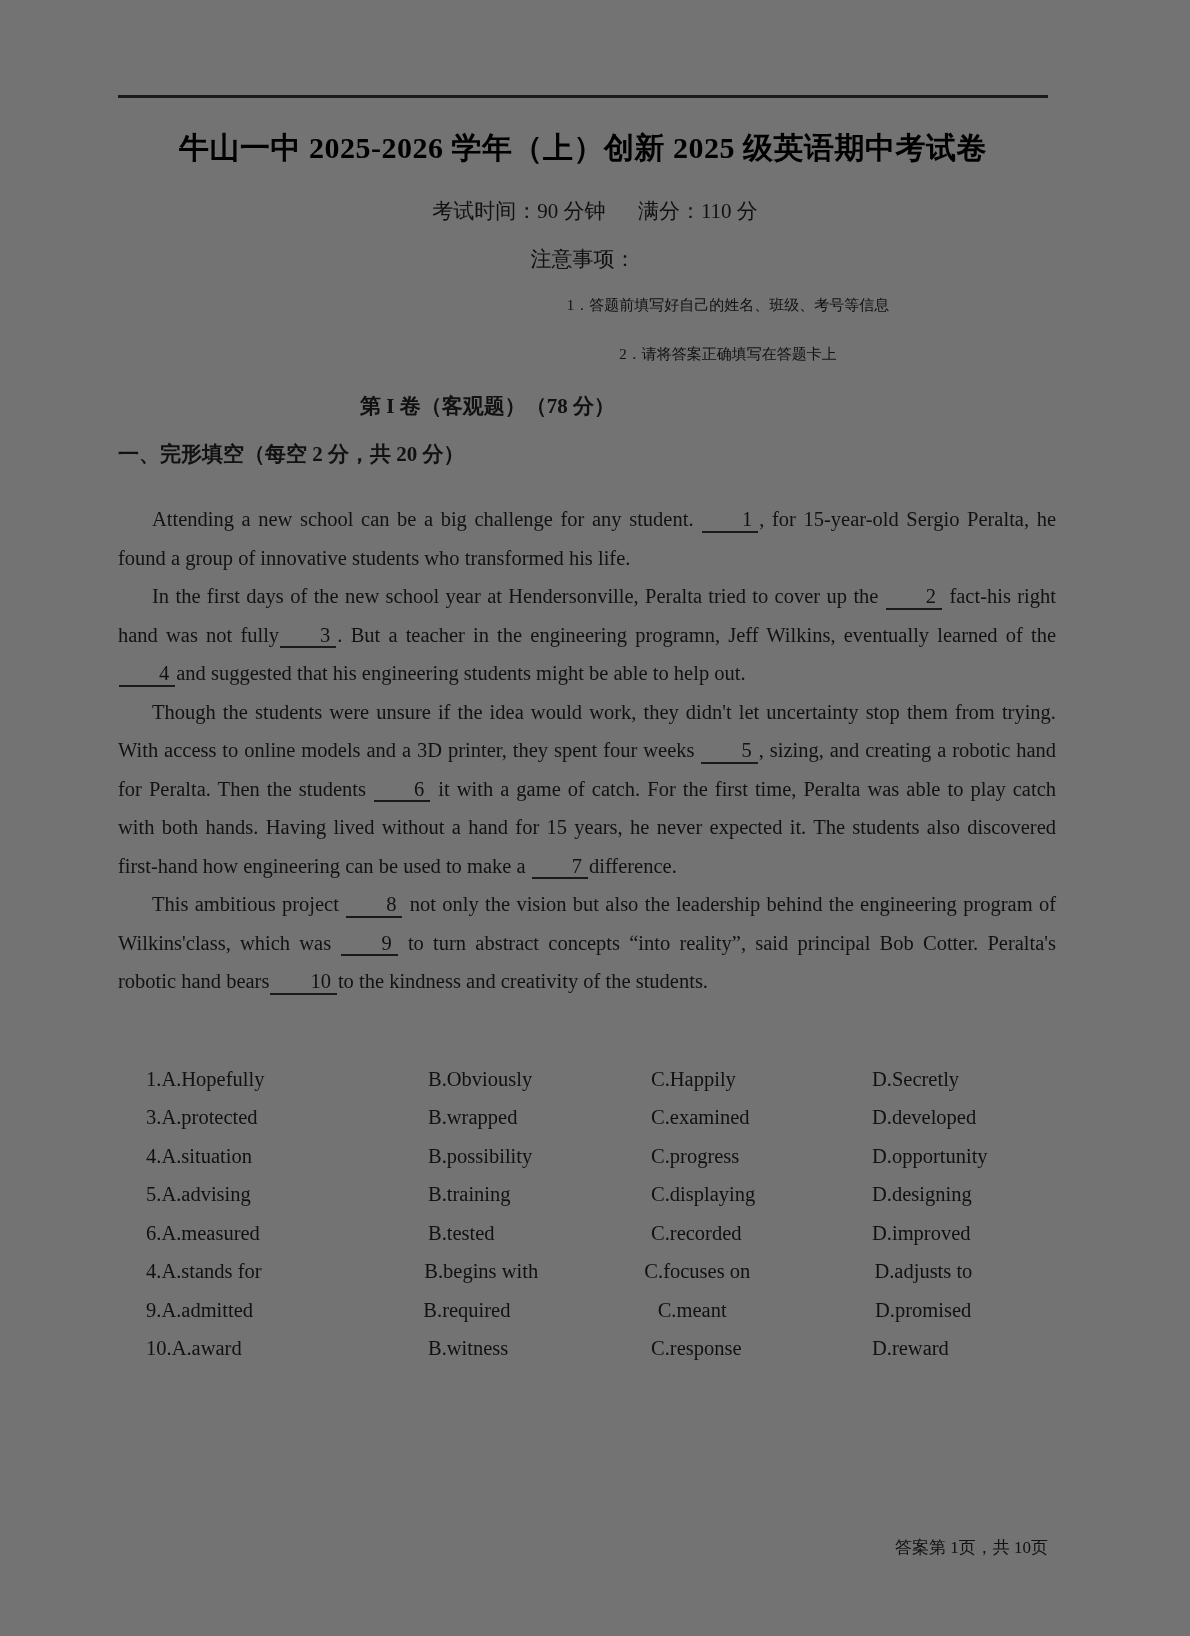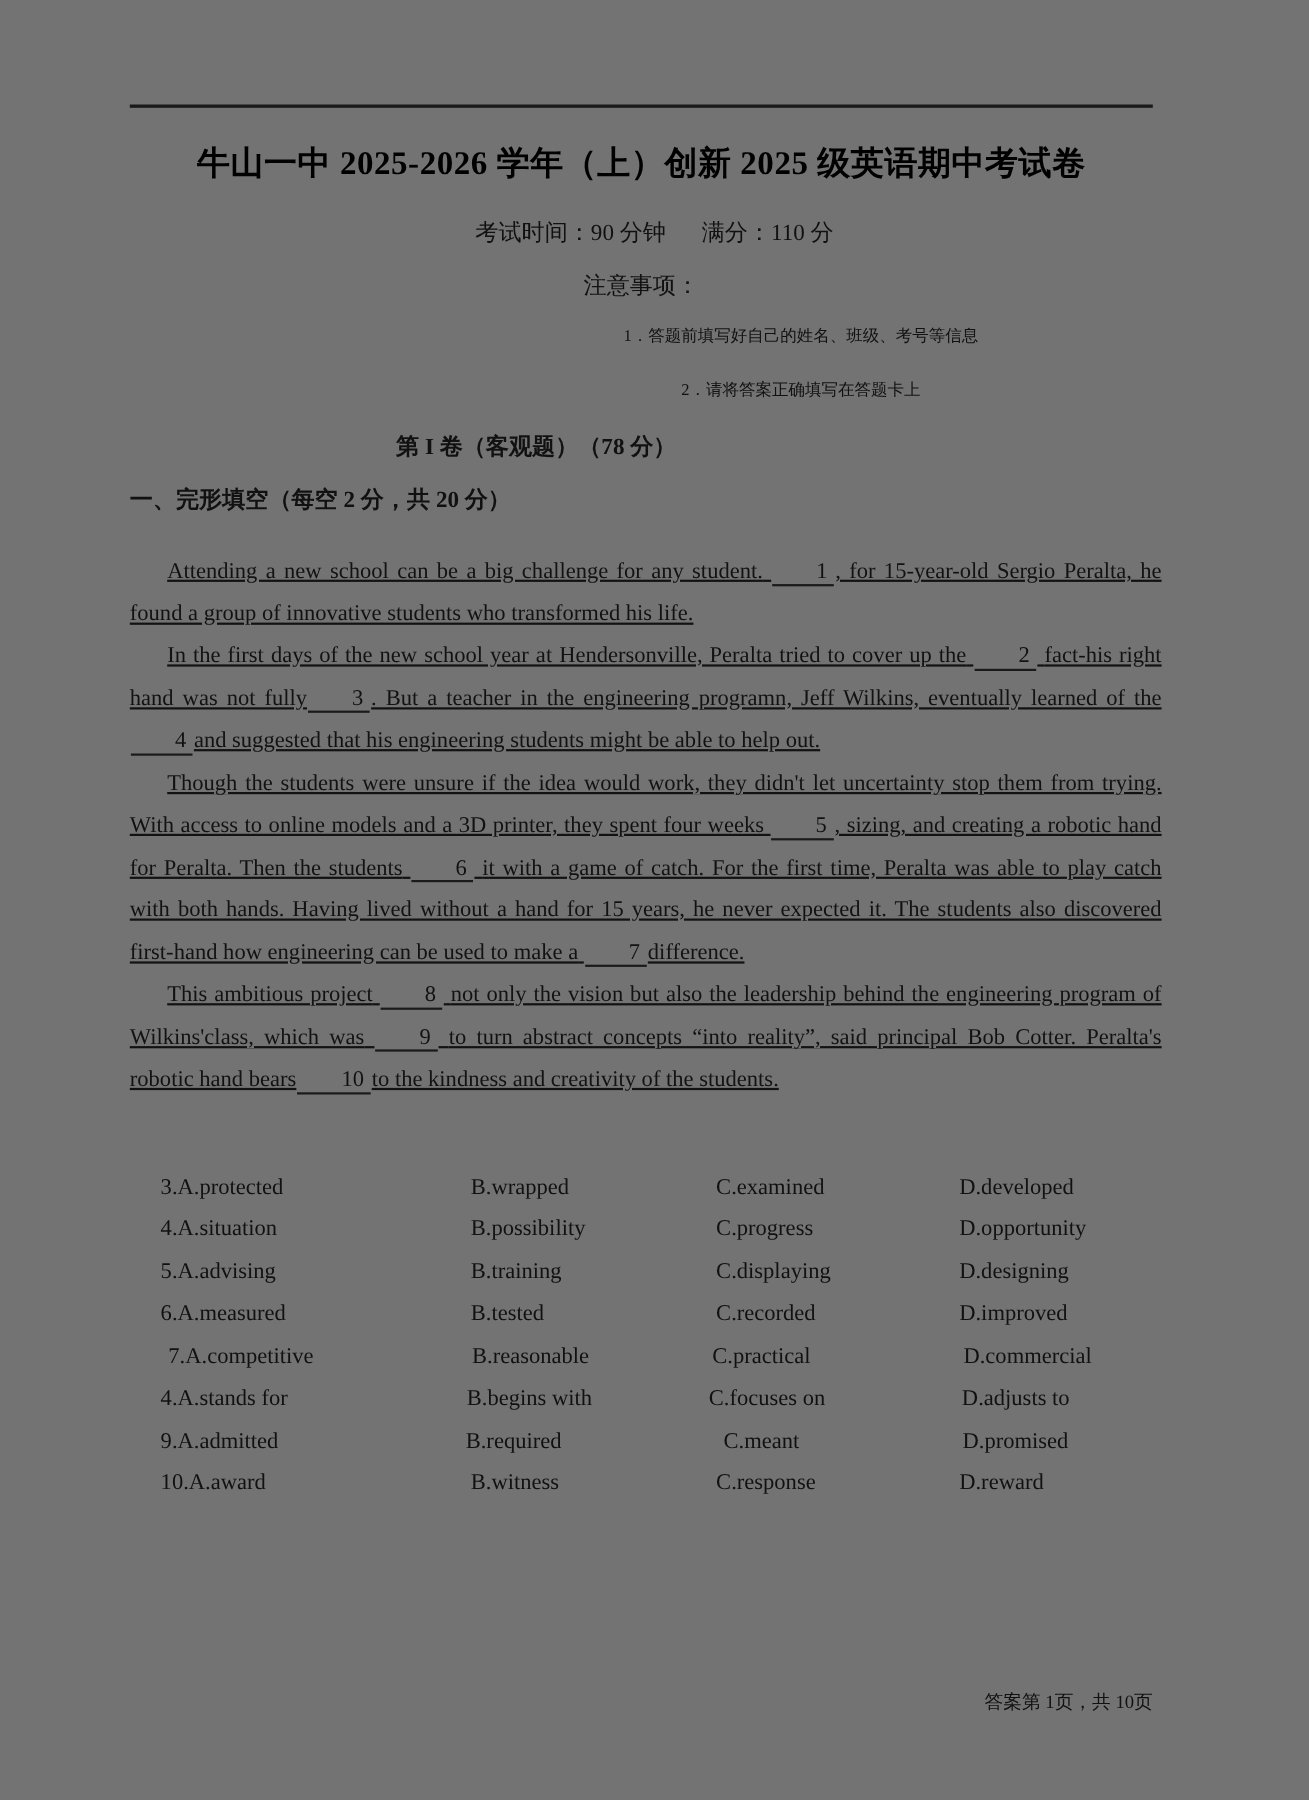--- a/index.html
+++ b/index.html
@@ -104,21 +104,20 @@
     width: 938px;
     font-size: 20.5px;
     line-height: 38.5px;
     text-align: justify;
     text-align-last: left;
     color: #121212;
   }
   .passage p {
     margin: 0 0 0 0;
     text-indent: 34px;
-    text-decoration: underline;
   }
   .blank {
     display: inline-block;
     border-bottom: 2px solid #1a1a1a;
     text-align: center;
     min-width: 34px;
     padding: 0 6px;
     line-height: 1.05;
     margin: 0 1px;
   }
@@ -205,20 +204,26 @@
         <span>This ambitious project</span>
         <span class="blank">8</span>
         <span>not only the vision but also the leadership behind the engineering program of Wilkins'class, which was</span>
         <span class="blank">9</span>
         <span>to turn abstract concepts “into reality”, said principal Bob Cotter. Peralta's robotic hand bears</span><span class="blank wide">10</span><span>to the kindness and creativity of the students.</span>
       </p>
     </div>
 
     <div class="options">
       <div class="opt-row">
+        <span class="opt-cell c-a">1.A.Hopefully</span>
+        <span class="opt-cell c-b">B.Obviously</span>
+        <span class="opt-cell c-c">C.Happily</span>
+        <span class="opt-cell c-d">D.Secretly</span>
+      </div>
+      <div class="opt-row">
         <span class="opt-cell c-a">3.A.protected</span>
         <span class="opt-cell c-b">B.wrapped</span>
         <span class="opt-cell c-c">C.examined</span>
         <span class="opt-cell c-d">D.developed</span>
       </div>
       <div class="opt-row">
         <span class="opt-cell c-a">4.A.situation</span>
         <span class="opt-cell c-b">B.possibility</span>
         <span class="opt-cell c-c">C.progress</span>
         <span class="opt-cell c-d">D.opportunity</span>
@@ -228,26 +233,20 @@
         <span class="opt-cell c-b">B.training</span>
         <span class="opt-cell c-c">C.displaying</span>
         <span class="opt-cell c-d">D.designing</span>
       </div>
       <div class="opt-row">
         <span class="opt-cell c-a">6.A.measured</span>
         <span class="opt-cell c-b">B.tested</span>
         <span class="opt-cell c-c">C.recorded</span>
         <span class="opt-cell c-d">D.improved</span>
       </div>
-      <div class="opt-row indent-a">
-        <span class="opt-cell c-a">7.A.competitive</span>
-        <span class="opt-cell c-b">B.reasonable</span>
-        <span class="opt-cell c-c">C.practical</span>
-        <span class="opt-cell c-d nudge">D.commercial</span>
-      </div>
       <div class="opt-row">
         <span class="opt-cell c-a">4.A.stands  for</span>
         <span class="opt-cell c-b">B.begins  with</span>
         <span class="opt-cell c-c">C.focuses  on</span>
         <span class="opt-cell c-d nudge">D.adjusts  to</span>
       </div>
       <div class="opt-row">
         <span class="opt-cell c-a">9.A.admitted</span>
         <span class="opt-cell c-b">B.required</span>
         <span class="opt-cell c-c nudge">C.meant</span>

